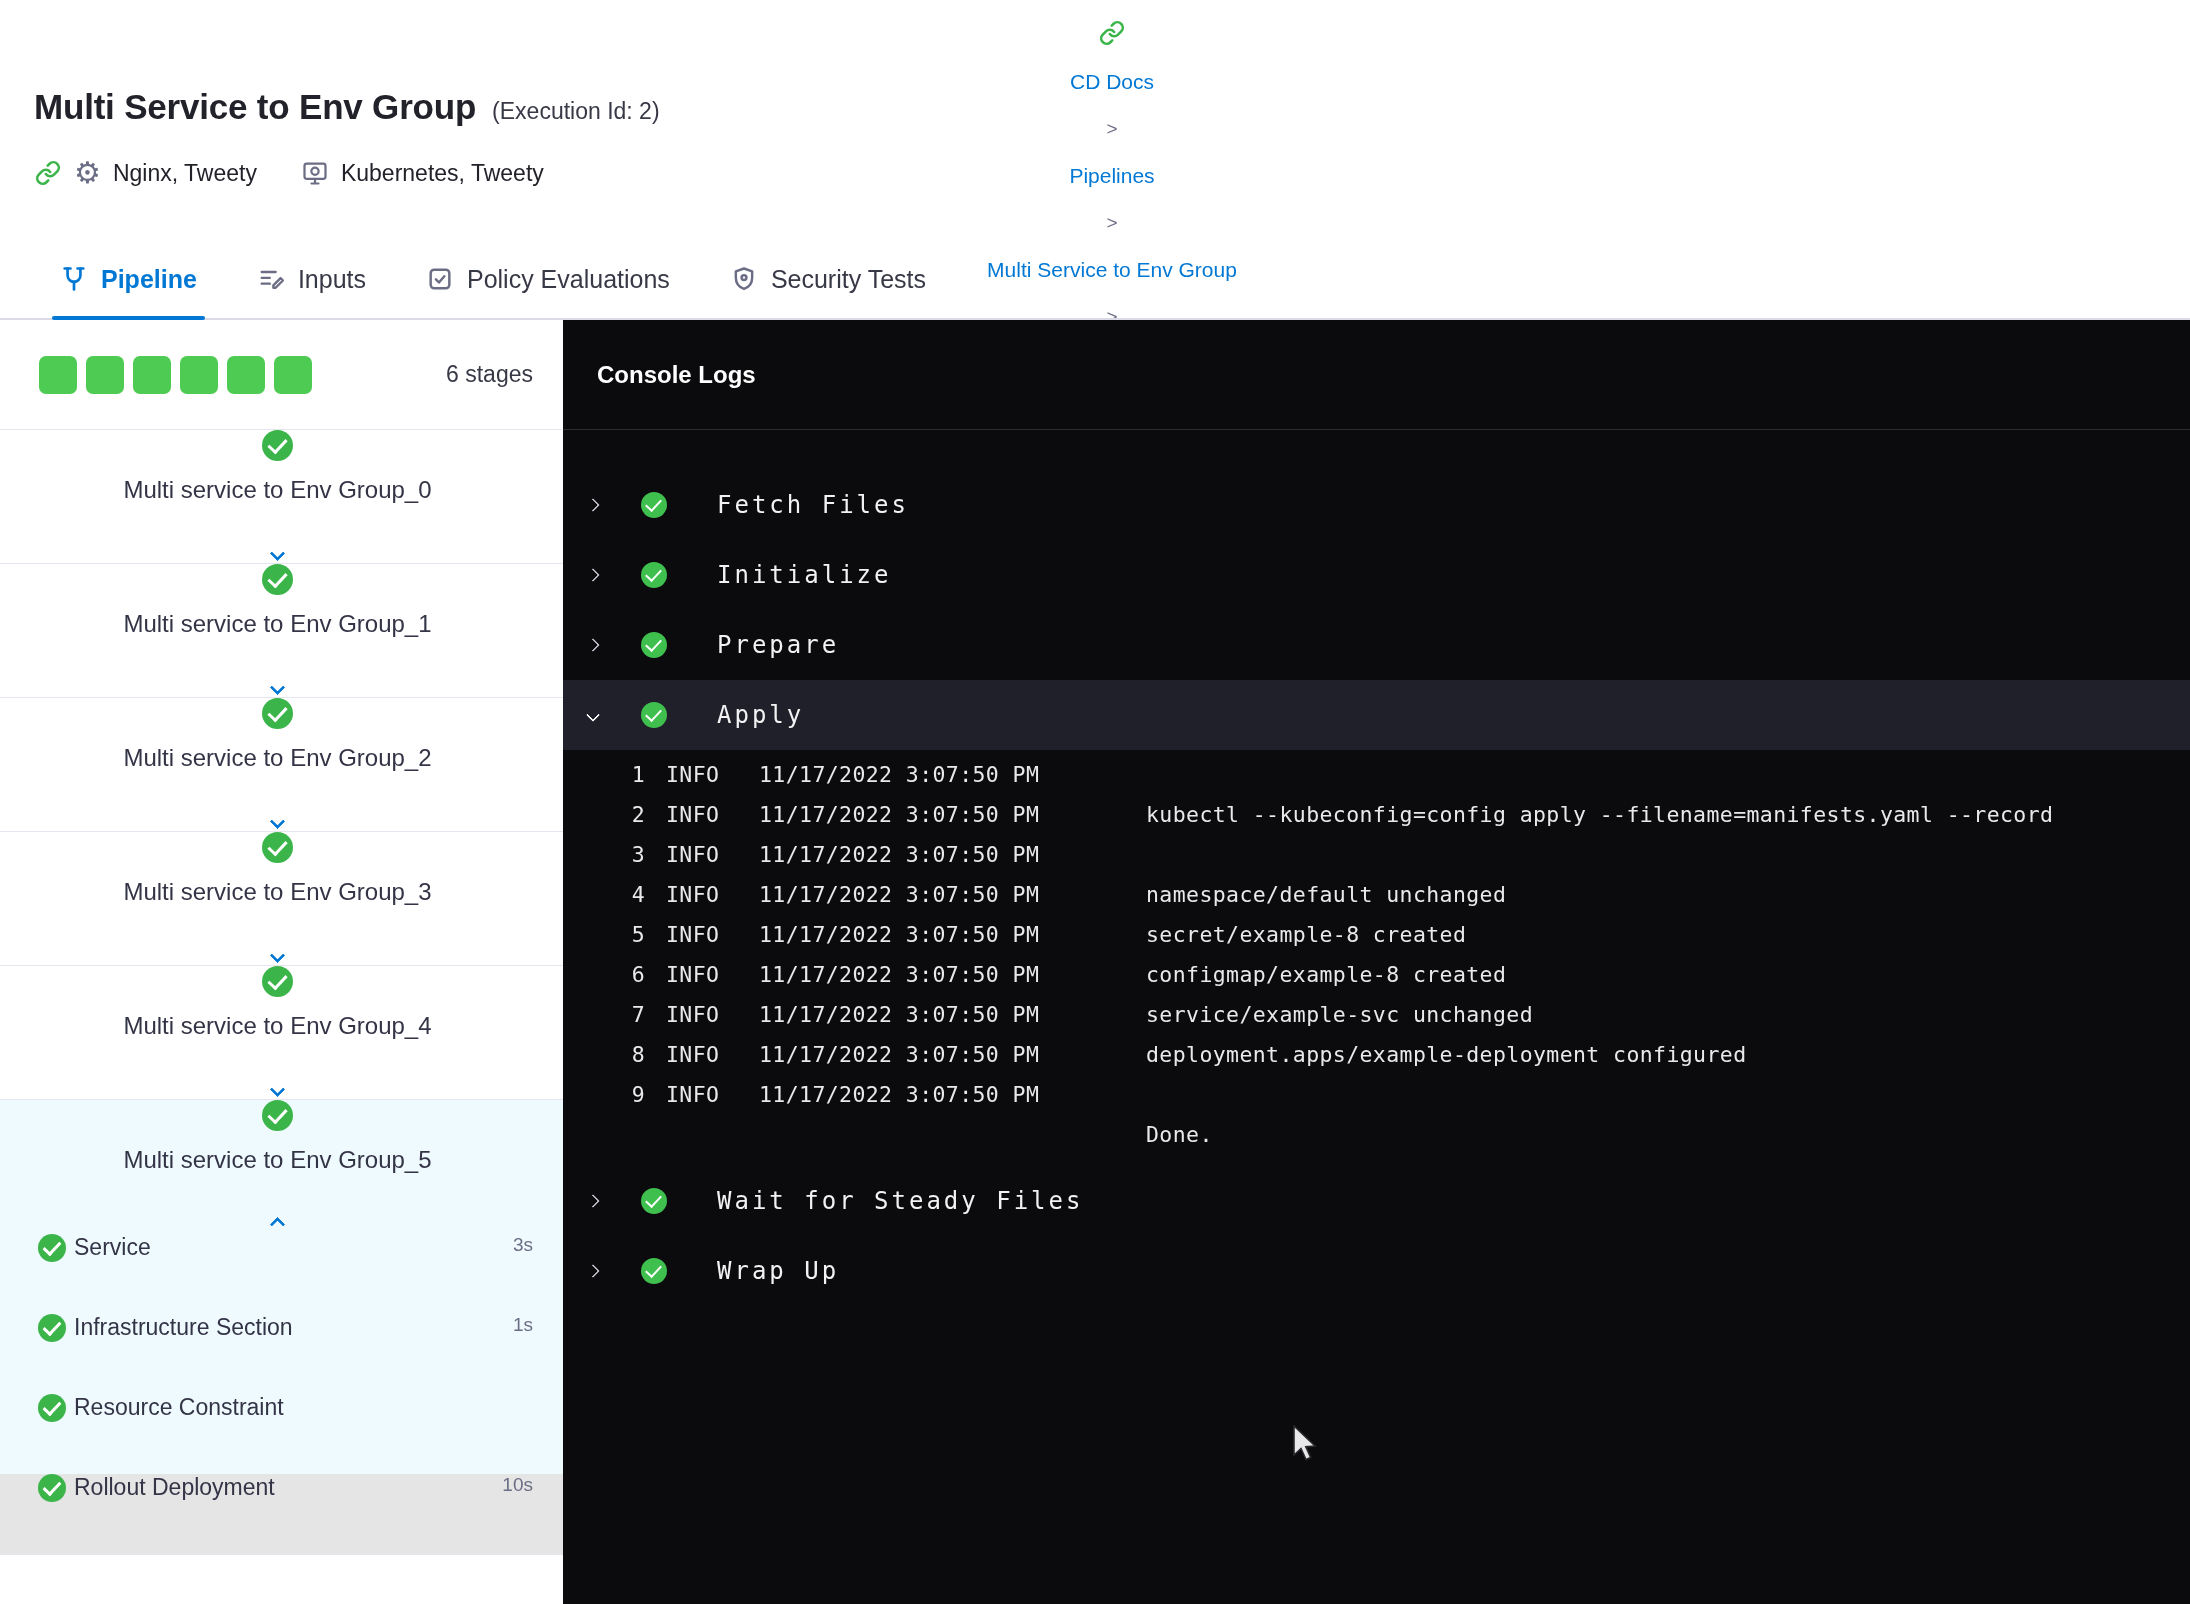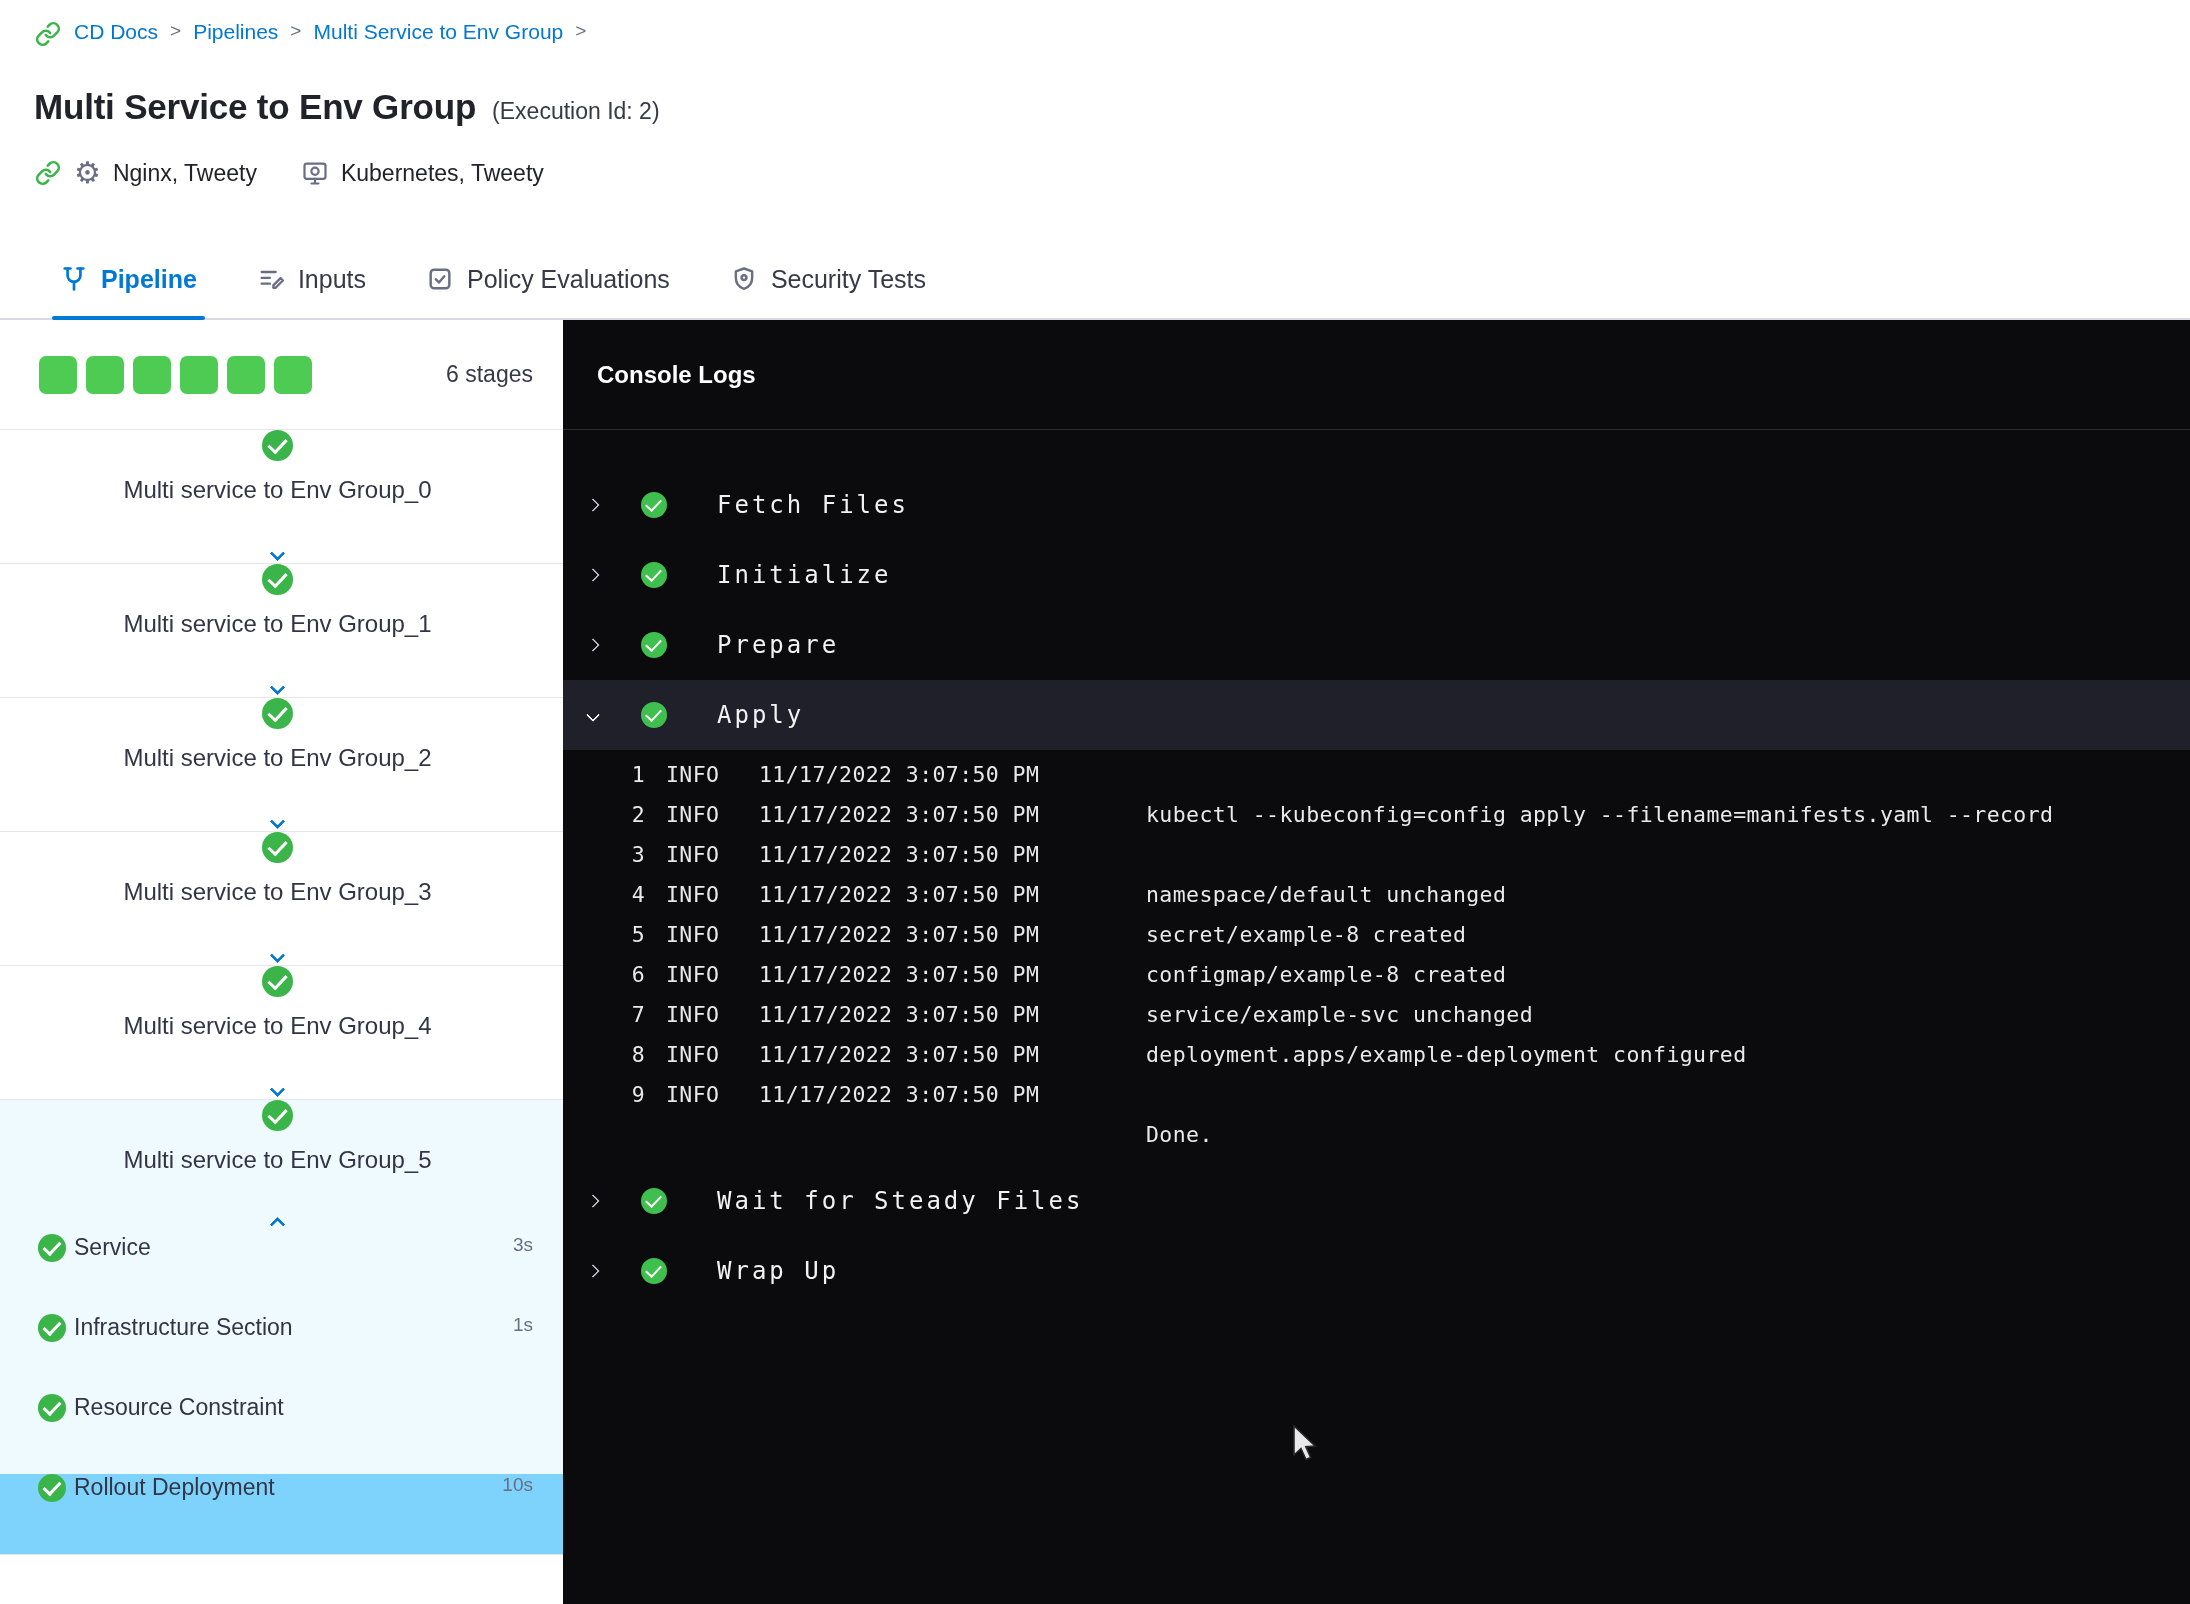--- a/index.html
+++ b/index.html
@@ -2,21 +2,21 @@
 <html><head>
 <meta charset="utf-8">
 <style>
   * { margin:0; padding:0; box-sizing:border-box; }
   html,body { width:2190px; height:1604px; }
   body { font-family:"Liberation Sans", sans-serif; background:#ffffff; overflow:hidden; }
   .page { position:relative; width:2190px; height:1604px; display:flex; flex-direction:column; }
 
   
   .header { padding:20px 0 0 34px; }
-  .breadcrumb { display:flex; gap:12px; font-size:21px; height:28px; }
+  .breadcrumb { display:flex; align-items:center; gap:24px; font-size:21px; height:28px;flex-direction:column; }
   .breadcrumb .crumb { color:#0278d5; text-decoration:none; cursor:pointer; }
   .crumb-sep { color:#6b6d85; font-size:19px; }
   .bc-icon { display:inline-flex; width:28px; height:28px; align-items:center; justify-content:center; }
   .title-row { margin-top:38px; display:flex; align-items:baseline; gap:16px; }
   .page-title { font-size:35px; line-height:42px; font-weight:700; color:#22222a; letter-spacing:-0.2px; }
   .exec-id { font-size:23px; color:#383946; }
   .meta-row { margin-top:28px; display:flex; align-items:center; gap:14px; font-size:23px; color:#22222a; height:34px; }
   .meta-group { display:flex; align-items:center; gap:12px; margin-right:30px; }
   .gear-glyph { font-size:30px; color:#6b6d85; line-height:1; }
 
@@ -43,21 +43,21 @@
   .check::after { content:""; position:absolute; left:10px; top:5px; width:8px; height:15px; border:solid #fff; border-width:0 3px 3px 0; transform:rotate(43deg); }
   .chev { display:inline-block; width:11px; height:11px; border-right:3px solid #0278d5; border-bottom:3px solid #0278d5; transform:rotate(45deg); border-radius:1px; }
   .chev.up { transform:rotate(-135deg); }
   .stage-group.expanded { background:#effaff; border-bottom:1px solid #e6e6ee; }
   .stage-group.expanded .stage-row { border-bottom:none; }
   .step-row { height:80px; display:flex; align-items:flex-start; padding:0 30px 0 38px; gap:8px; cursor:pointer; }
   .step-row .check { width:28px; height:28px; }
   .step-row .check::after { left:9px; top:4px; width:7px; height:14px; border-width:0 3px 3px 0; }
   .step-label { flex:1; font-size:23px; color:#343447; }
   .step-duration { font-size:19px; color:#6b6d85; }
-  .step-row.selected { background:#7dd3fc; }
+  .step-row.selected { background:#e5e5e5; }
 
   
   .console { flex:1; background:#0b0b0d; color:#e9e9ec; display:flex; flex-direction:column; min-width:0; }
   .console-header { height:110px; flex:none; display:flex; align-items:center; padding:0 34px; border-bottom:1px solid #2c2c31; font-size:24px; font-weight:700; color:#ffffff; }
   .console-body { padding-top:40px; font-family:"DejaVu Sans Mono", monospace; }
   .cstep { height:70px; display:flex; align-items:center; padding-left:22px; cursor:pointer; }
   .cstep .cchev { width:16px; display:flex; justify-content:center; }
   .cstep .cchev .chev { width:10px; height:10px; border-color:#babac6; border-width:0 2.5px 2.5px 0; transform:rotate(-45deg); }
   .cstep.expanded { background:#20202a; }
   .cstep.expanded .cchev .chev { transform:rotate(45deg); border-color:#ffffff; }

